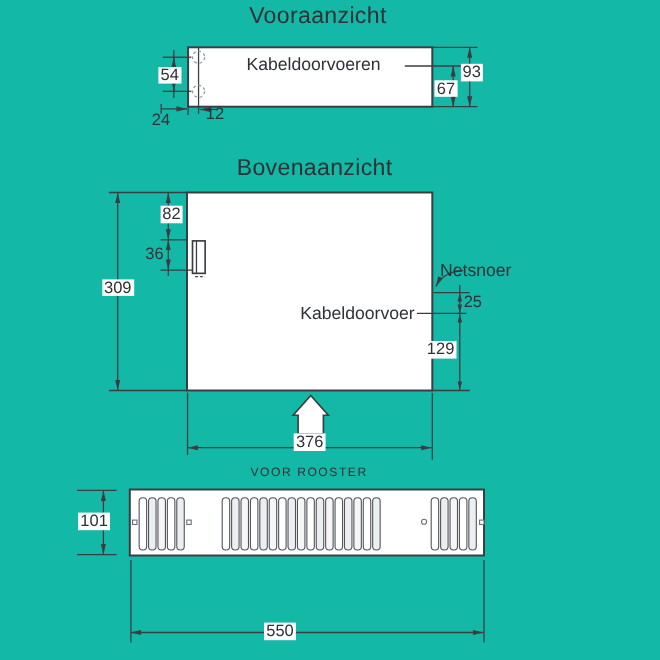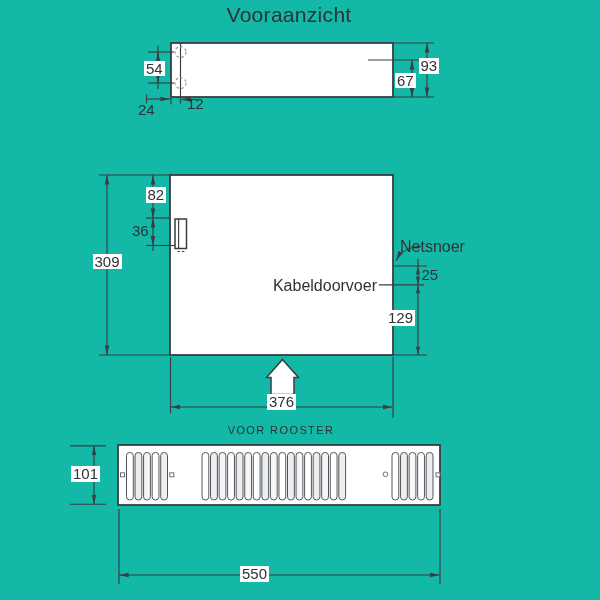--- a/index.html
+++ b/index.html
@@ -139,26 +139,28 @@
       <line x1="70" y1="504.2" x2="106" y2="504.2" class="dl"></line>
       <line x1="94" y1="445.8" x2="94" y2="504.2" class="dl" marker-start="url(#aS)" marker-end="url(#aE)"></line>
 
       <line x1="119" y1="509" x2="119" y2="584" class="dl"></line>
       <line x1="440" y1="509" x2="440" y2="584" class="dl"></line>
       <line x1="119" y1="575" x2="439.5" y2="575" class="dl" marker-start="url(#aS)" marker-end="url(#aE)"></line>
     </g>
   </svg>
 
   <div class="lbl title center" style="left:189px;top:4px;width:200px;">Vooraanzicht</div>
+  <div class="lbl name" style="left:224px;top:52px;">Kabeldoorvoeren</div>
   <div class="lbl dim bg" style="left:144px;top:60.5px;">54</div>
   <div class="lbl dim" style="left:138px;top:102px;">24</div>
   <div class="lbl dim" style="left:187px;top:96px;">12</div>
   <div class="lbl dim bg" style="left:395px;top:72.5px;">67</div>
   <div class="lbl dim bg" style="left:418.5px;top:58px;">93</div>
 
+  <div class="lbl title center" style="left:186px;top:142px;width:200px;">Bovenaanzicht</div>
   <div class="lbl dim bg" style="left:92.5px;top:253.5px;">309</div>
   <div class="lbl dim bg" style="left:145.5px;top:187px;">82</div>
   <div class="lbl dim" style="left:132px;top:223px;">36</div>
   <div class="lbl name" style="left:400px;top:238.5px;">Netsnoer</div>
   <div class="lbl dim" style="left:421.5px;top:266.5px;">25</div>
   <div class="lbl name right" style="left:257px;top:277.5px;width:120px;">Kabeldoorvoer</div>
   <div class="lbl dim bg" style="left:386px;top:310px;">129</div>
   <div class="lbl dim bg" style="left:267px;top:394px;">376</div>
 
   <div class="lbl title3 center" style="left:181px;top:425px;width:200px;">VOOR ROOSTER</div>

